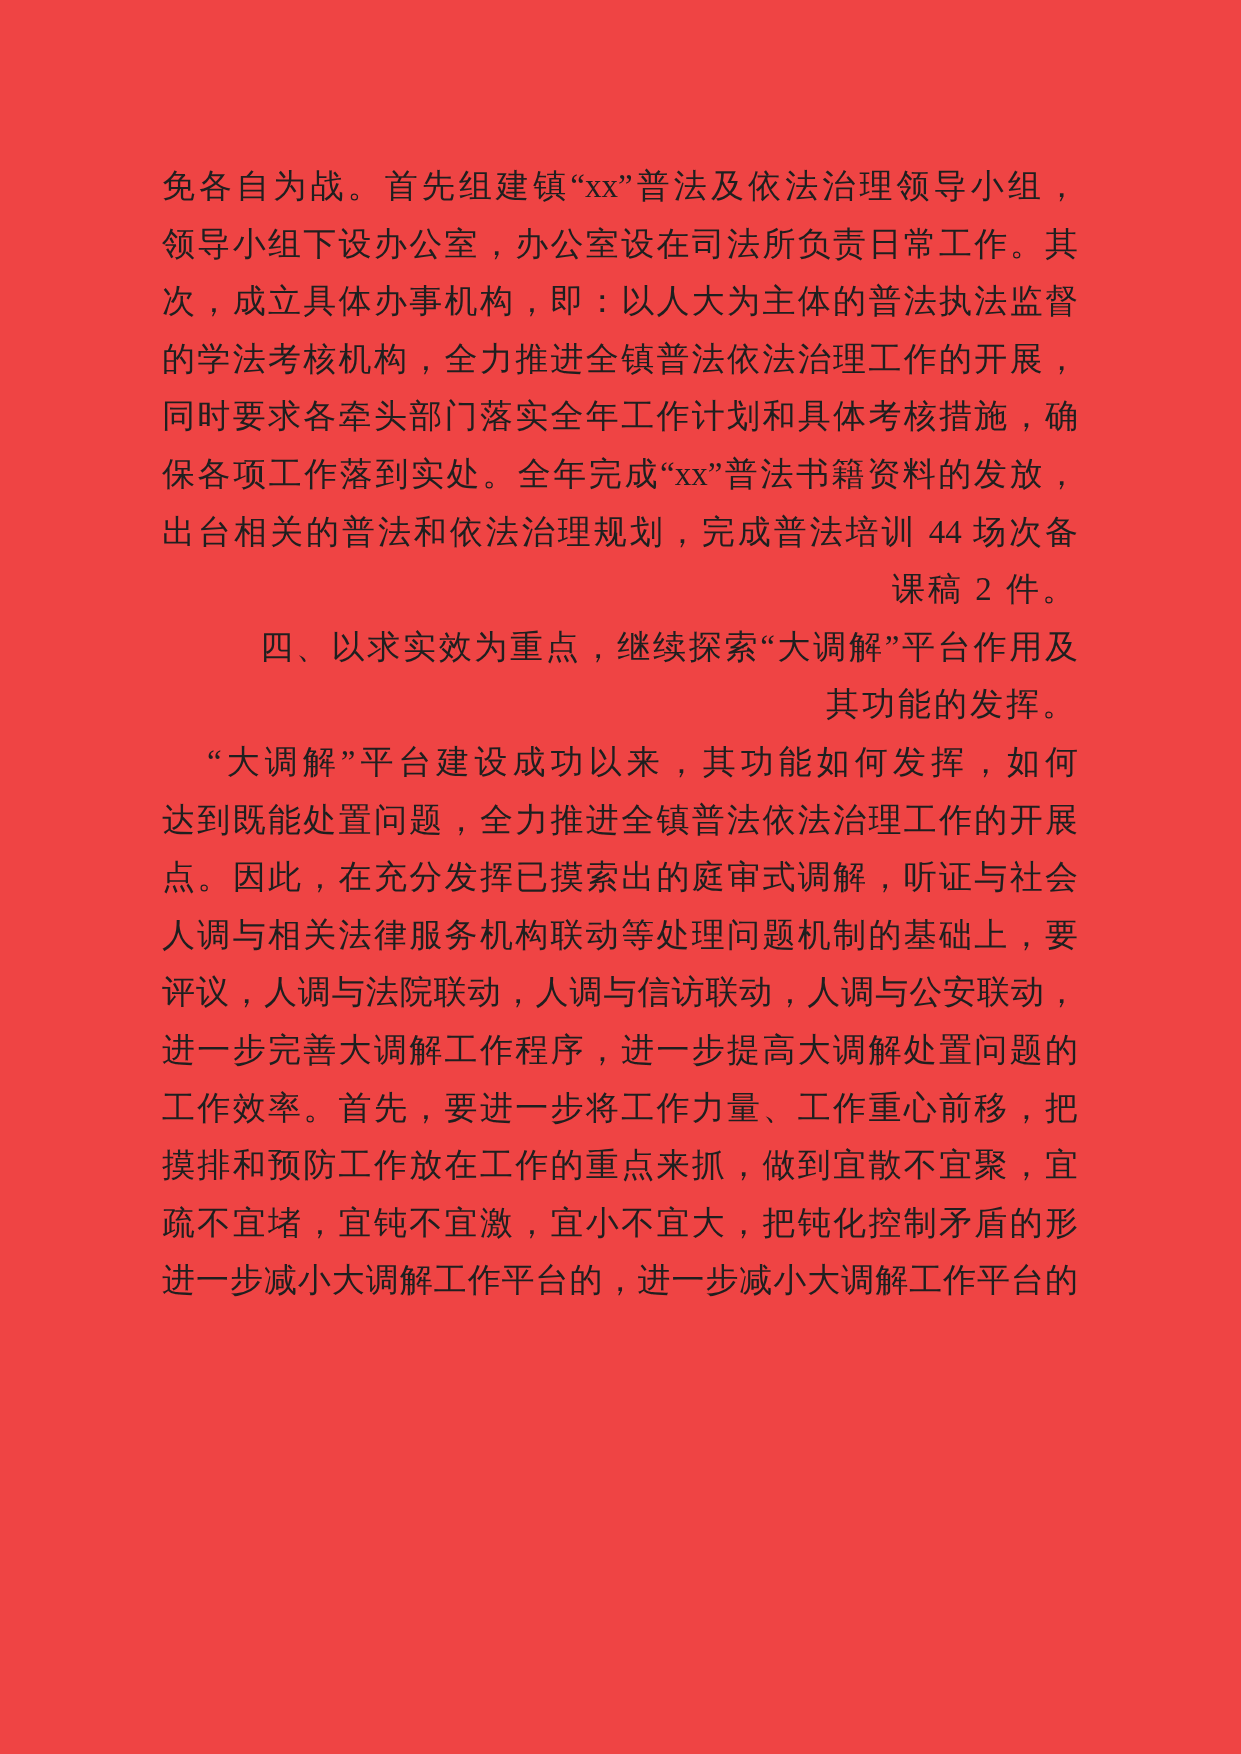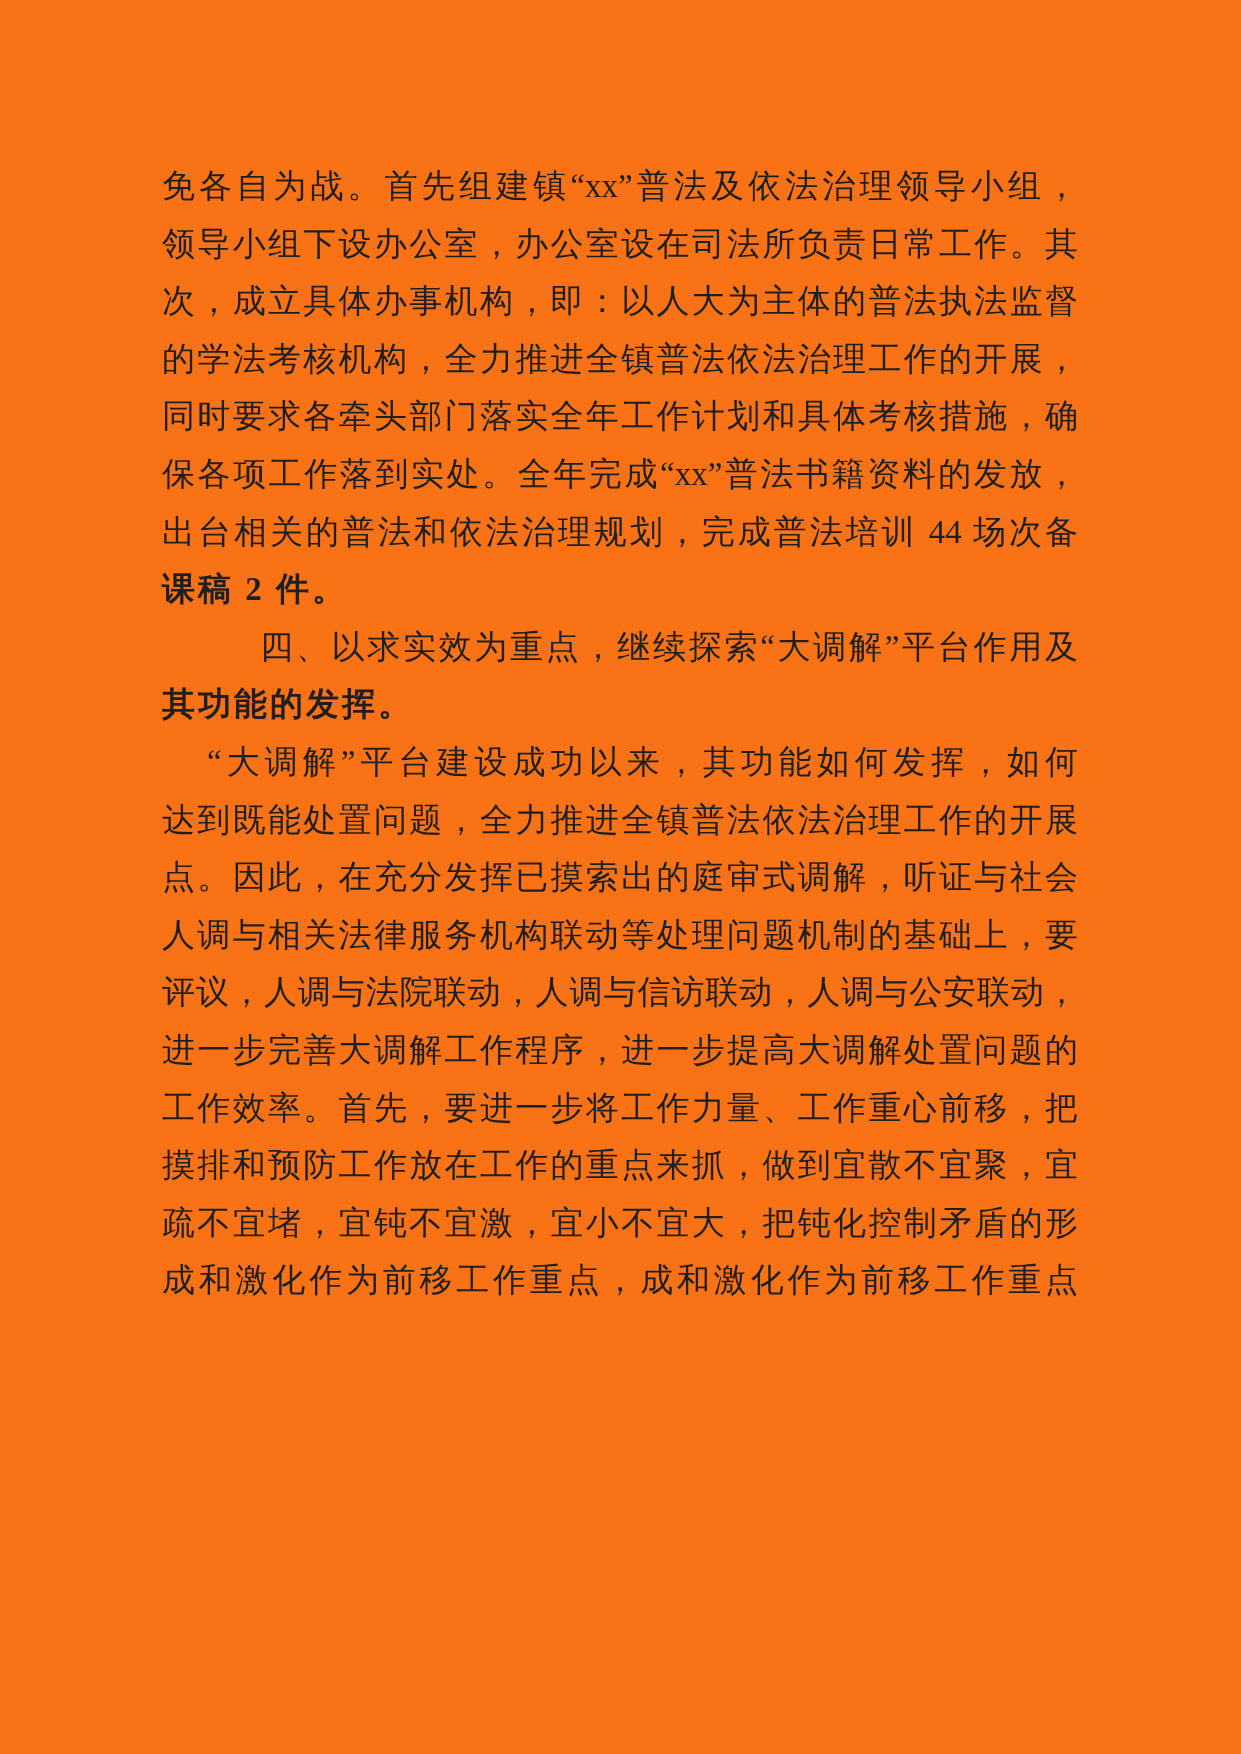--- a/index.html
+++ b/index.html
@@ -4,21 +4,21 @@
 <style>
   html, body {
     margin: 0;
     padding: 0;
     background: #ffffff;
   }
   .page {
     position: relative;
     width: 1241px;
     height: 1754px;
-    background: #f97316;
+    background: #ef4444;
     overflow: hidden;
     font-family: "Liberation Serif", "DejaVu Serif", serif;
     color: #1f1f1f;
   }
   .doc-body {
     position: absolute;
     top: 158px;
     left: 162px;
     width: 916px;
   }
@@ -33,23 +33,22 @@
   }
   
   .jl {
     white-space: normal;
     text-align: justify;
     text-align-last: justify;
     text-justify: inter-character;
   }
   
   .last {
-    text-align: left;
+    text-align: right;
     letter-spacing: 3px;
-    font-weight: bold;
   }
   
   .ind2 {
     padding-left: 98px;
   }
   
   .indq {
     padding-left: 45px;
   }
 </style>
@@ -70,15 +69,15 @@
     <div class="line last">其功能的发挥。</div>
     <div class="line jl indq">“大调解”平台建设成功以来，其功能如何发挥，如何</div>
     <div class="line jl">达到既能处置问题，全力推进全镇普法依法治理工作的开展</div>
     <div class="line jl">点。因此，在充分发挥已摸索出的庭审式调解，听证与社会</div>
     <div class="line jl">人调与相关法律服务机构联动等处理问题机制的基础上，要</div>
     <div class="line jl">评议，人调与法院联动，人调与信访联动，人调与公安联动，</div>
     <div class="line jl">进一步完善大调解工作程序，进一步提高大调解处置问题的</div>
     <div class="line jl">工作效率。首先，要进一步将工作力量、工作重心前移，把</div>
     <div class="line jl">摸排和预防工作放在工作的重点来抓，做到宜散不宜聚，宜</div>
     <div class="line jl">疏不宜堵，宜钝不宜激，宜小不宜大，把钝化控制矛盾的形</div>
-    <div class="line jl">成和激化作为前移工作重点，成和激化作为前移工作重点</div>
+    <div class="line jl">进一步减小大调解工作平台的，进一步减小大调解工作平台的</div>
   </div>
 </div>
 
 </body></html>

